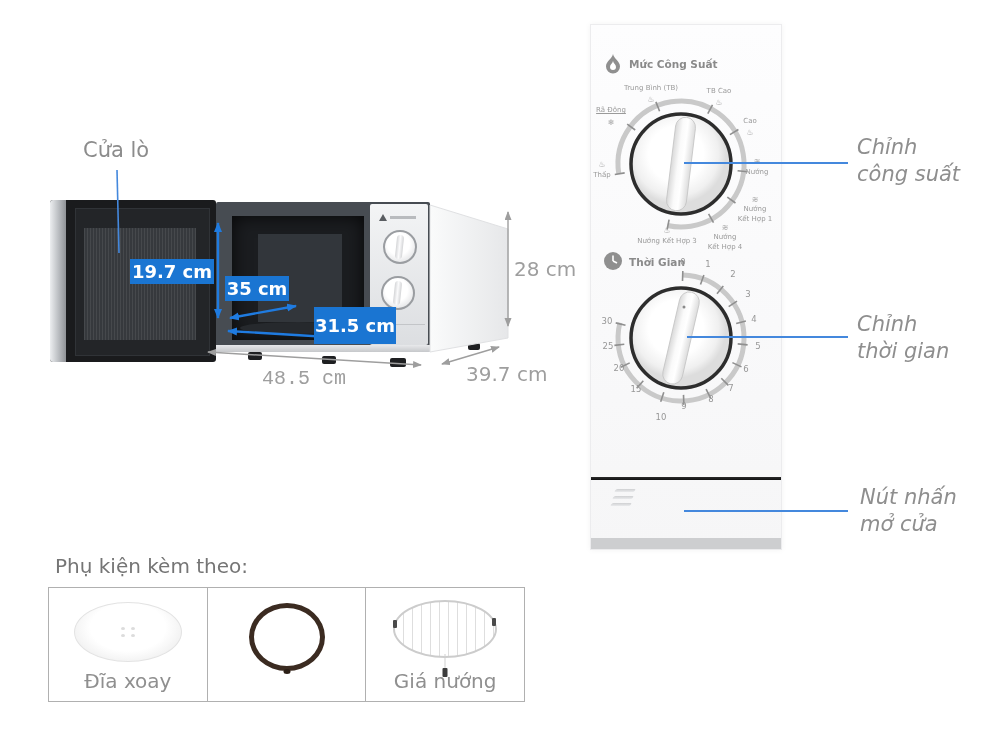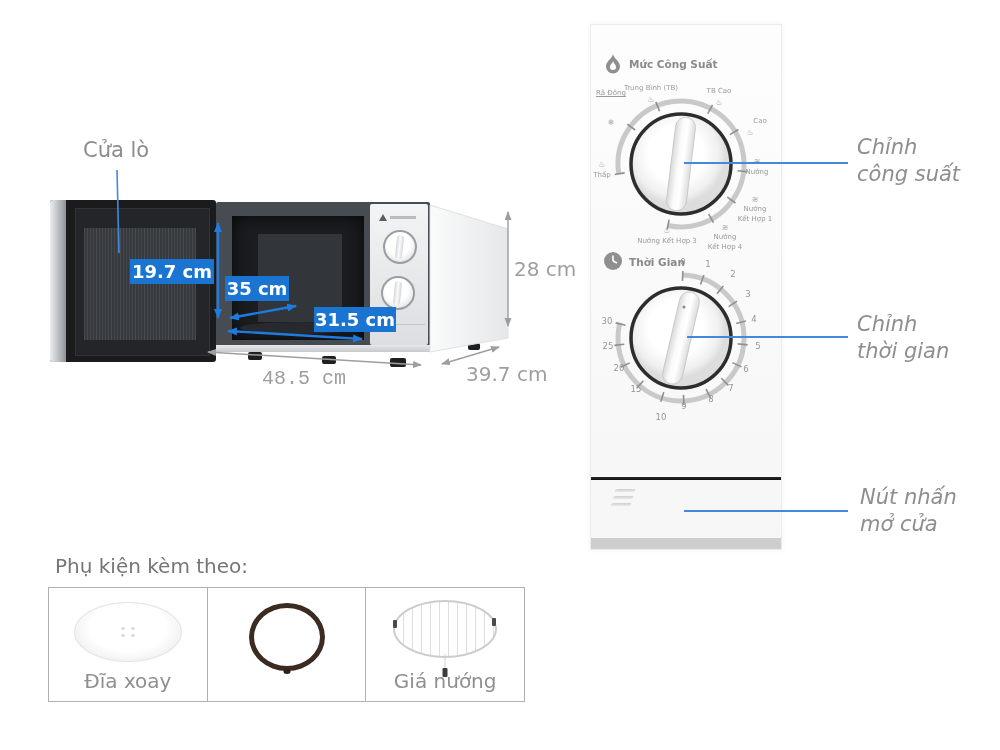--- a/index.html
+++ b/index.html
@@ -134,21 +134,21 @@
     <line x1="180" y1="103" x2="180" y2="198" stroke="#1f7be0" stroke-width="2.4" marker-start="url(#mb)" marker-end="url(#mb)"></line>
     <line x1="192" y1="198" x2="258" y2="186" stroke="#1f7be0" stroke-width="2.4" marker-start="url(#mb)" marker-end="url(#mb)"></line>
     <line x1="190" y1="211" x2="324" y2="219" stroke="#1f7be0" stroke-width="2.4" marker-start="url(#mb)" marker-end="url(#mb)"></line>
     <line x1="170" y1="232" x2="383" y2="245" stroke="#9e9e9e" stroke-width="1.4" marker-start="url(#mg)" marker-end="url(#mg)"></line>
     <line x1="404" y1="244" x2="461" y2="227" stroke="#9e9e9e" stroke-width="1.4" marker-start="url(#mg)" marker-end="url(#mg)"></line>
     <line x1="470" y1="92" x2="470" y2="206" stroke="#9e9e9e" stroke-width="1.4" marker-start="url(#mg)" marker-end="url(#mg)"></line>
   </svg>
 
   <div class="abs dim-badge" style="left:92px;top:139px;width:84px;height:25px;">19.7 cm</div>
   <div class="abs dim-badge" style="left:187px;top:156px;width:64px;height:25px;">35 cm</div>
-  <div class="abs dim-badge" style="left:276px;top:187px;width:82px;height:25px;">31.5 cm</div>
+  <div class="abs dim-badge" style="left:276px;top:187px;width:82px;height:37px;">31.5 cm</div>
   <div class="abs dim-plain" style="left:224px;top:247px;font-family:Liberation Mono, monospace;">48.5 cm</div>
   <div class="abs dim-plain" style="left:428px;top:242px;">39.7 cm</div>
   <div class="abs dim-plain" style="left:476px;top:137px;">28 cm</div>
 </div>
 
 <div class="abs" id="panel">
 
   <svg class="abs" style="left:12px;top:28px;" width="20" height="22">
     <path d="M10 1 C9 6 3 8 3 13.5 A7 7 0 0 0 17 13.5 C17 8 11 6 10 1 Z" fill="#8f8f8f"></path>
     <path d="M10 8 C9.5 10.5 7 11.5 7 14 a3 3 0 0 0 6 0 C13 11.5 10.5 10.5 10 8 Z" fill="#ffffff"></path>
@@ -220,23 +220,23 @@
         <rect x="80" y="266" width="20" height="94" rx="10" fill="url(#handleGrad)" stroke="#c4c4c4" stroke-width="0.8"></rect>
       </g>
       <circle cx="93" cy="282" r="1.5" fill="#8a8a8a"></circle>
     </g>
   </svg>
 
   <div class="dlabel" style="left:60px;top:63px;">Trung Bình (TB)</div>
   <span class="dglyph" style="left:60px;top:74px;">♨</span>
   <div class="dlabel" style="left:128px;top:66px;">TB Cao</div>
   <span class="dglyph" style="left:128px;top:77px;">♨</span>
-  <div class="dlabel" style="left:20px;top:68px;text-decoration:underline;">Rã Đông</div>
+  <div class="dlabel" style="left:20px;top:85px;text-decoration:underline;">Rã Đông</div>
   <span class="dglyph" style="left:20px;top:97px;">❄</span>
-  <div class="dlabel" style="left:159px;top:96px;margin-left:10px;">Cao</div>
+  <div class="dlabel" style="left:159px;top:96px;">Cao</div>
   <span class="dglyph" style="left:159px;top:107px;">♨</span>
   <span class="dglyph" style="left:11px;top:139px;">♨</span>
   <div class="dlabel" style="left:11px;top:150px;">Thấp</div>
   <span class="dglyph" style="left:166px;top:136px;">≋</span>
   <div class="dlabel" style="left:166px;top:147px;">Nướng</div>
   <span class="dglyph" style="left:164px;top:174px;">≋</span>
   <div class="dlabel" style="left:164px;top:189px;">
     <span>Nướng</span><br>
     <span>Kết Hợp 1</span>
   </div>

